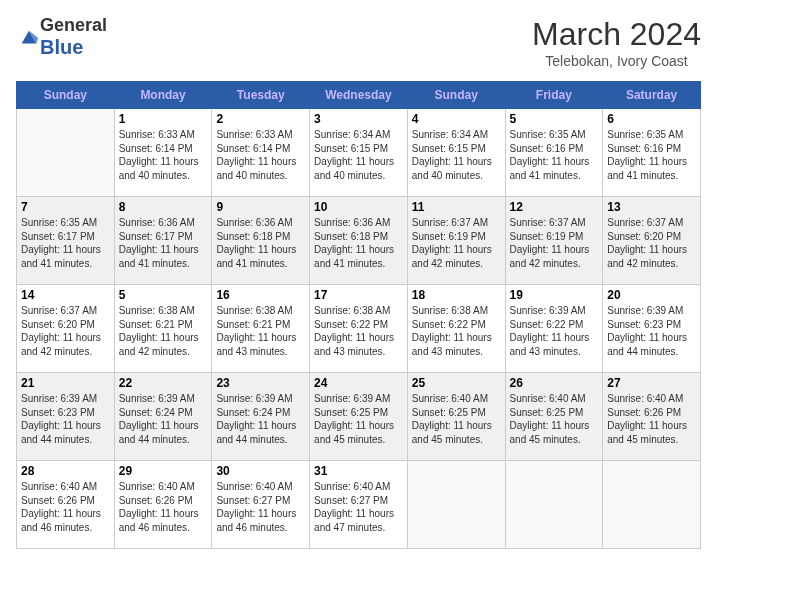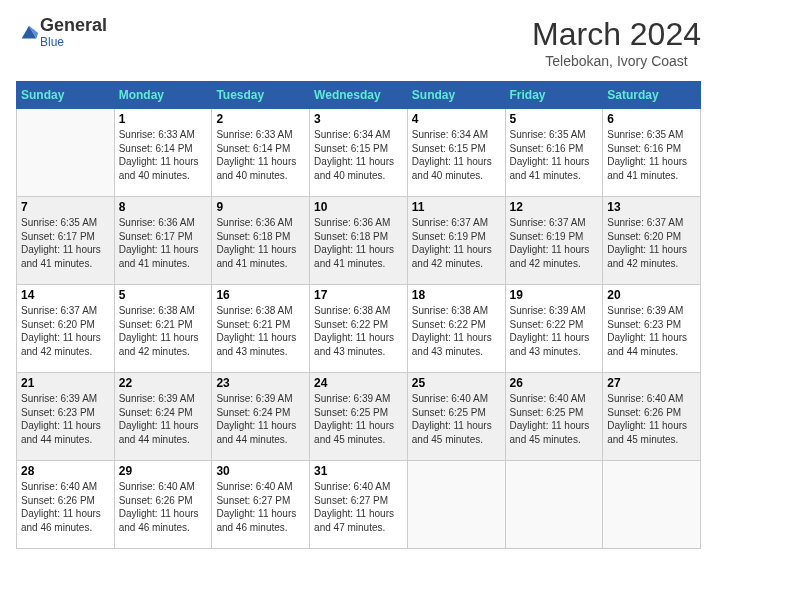--- a/index.html
+++ b/index.html
@@ -28,22 +28,22 @@
       display: flex;
       flex-direction: column;
       line-height: 1.1;
     }
     .logo-general {
       font-size: 18px;
       font-weight: bold;
       color: #333;
     }
     .logo-blue {
-      font-size: 12px;
-      font-weight: normal;
+      font-size: 20px;
+      font-weight: bold;
       color: #2a5ca8;
     }
     .logo-icon {
       width: 22px;
       height: 22px;
       margin-left: 2px;
       margin-top: 2px;
     }
     .title-section {
       text-align: right;
@@ -58,23 +58,23 @@
       color: #555;
       text-align: center;
     }
     .calendar {
       width: 100%;
       border-collapse: collapse;
       font-size: 10.5px;
     }
     .calendar th {
       background: #2a5ca8;
-      color: #5eead4;
+      color: #c4b5fd;
       padding: 6px 4px;
-      text-align: left;
+      text-align: center;
       font-size: 12px;
       font-weight: bold;
       border: 1px solid #2a5ca8;
     }
     .calendar td {
       border: 1px solid #ccc;
       vertical-align: top;
       padding: 3px 4px;
       width: calc(100%/7);
       height: 88px;

